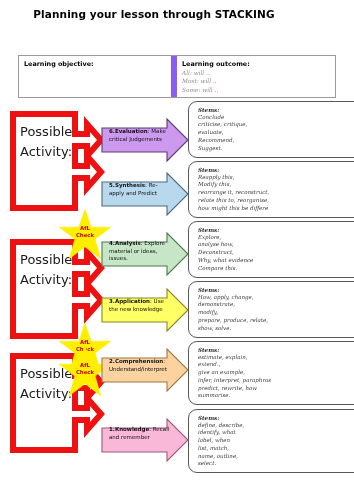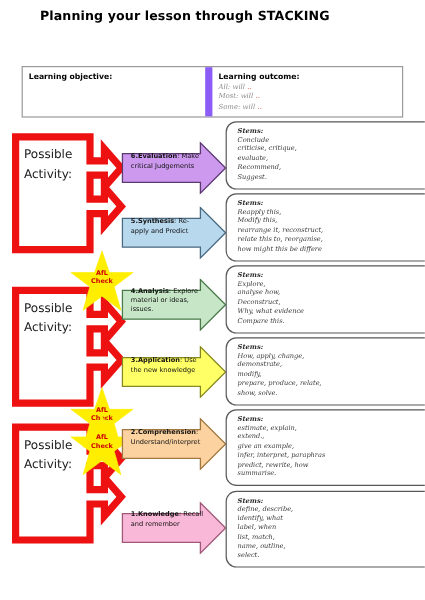--- a/index.html
+++ b/index.html
@@ -89,21 +89,21 @@
     top: 0;
     width: 100%;
     height: 100%;
     overflow: visible;
   }
   .activity-label {
     position: absolute;
     left: 11px;
     top: 12px;
     font-family: "DejaVu Sans", sans-serif;
-    font-size: 10px;
+    font-size: 13px;
     line-height: 1.55;
     color: #1a1a1a;
     width: 62px;
   }
 
   
   .afl-star {
     position: absolute;
     width: 58px;
     height: 54px;

